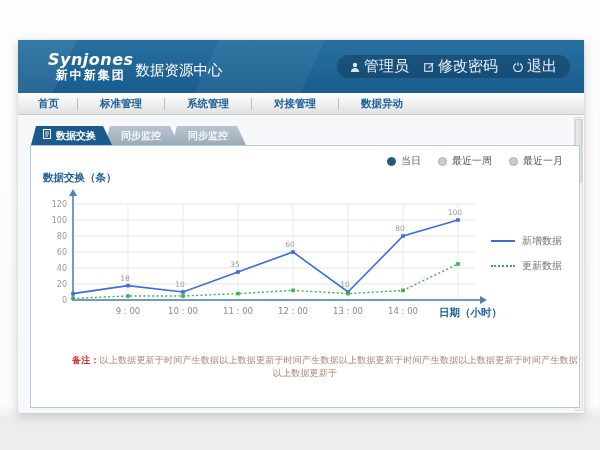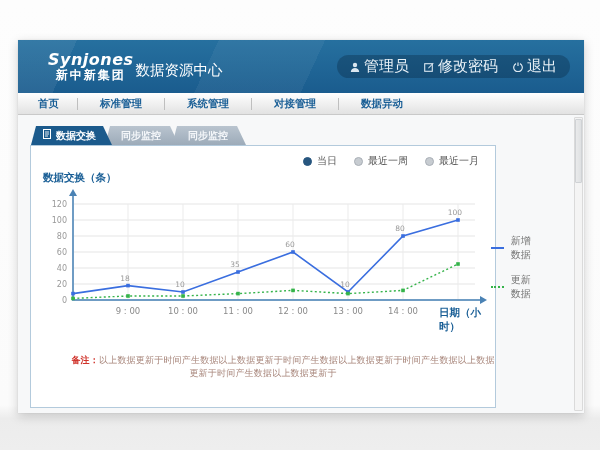--- a/index.html
+++ b/index.html
@@ -40,21 +40,21 @@
                background:#f4f4f4; border:1px solid #dadada; border-radius:1px; }
   .scroll-thumb { position:absolute; left:0; right:0; top:1px; height:64px;
                   background:linear-gradient(90deg,#e9eaeb,#dfe1e3); border:1px solid #cfd2d5; border-radius:1px; }
 
   .tabs { position:absolute; left:13px; top:11px; height:19px; display:flex; }
   .tab { height:19px; line-height:19px; font-size:10px; font-weight:bold; cursor:pointer;
          padding:0 16px 0 12px; clip-path:polygon(5px 0, calc(100% - 9px) 0, 100% 100%, 0 100%); }
   .tab.active { background:#1b5a8c; color:#fff; z-index:3; display:flex; align-items:center; gap:5px; }
   .tab.inactive { background:linear-gradient(180deg,#b9c4cf,#9dabb9); color:#f3f6f9; margin-left:-7px; z-index:1; padding:0 18px 0 16px; }
 
-  .panel { position:absolute; left:12px; top:30px; width:466px; height:263px;
+  .panel { position:absolute; left:12px; top:30px; width:550px; height:263px;
            background:#fff; border:1px solid #b3cadc; }
 
   .range-group { position:absolute; top:8px; right:16px; display:flex; gap:17px; align-items:center; }
   .range-opt { display:flex; align-items:center; gap:5px; font-size:10px; color:#555; cursor:pointer; }
   .radio { width:9px; height:9px; border-radius:50%; background:#c7ccd1; border:1px solid #a9afb6; }
   .radio.selected { background:#27567f; border-color:#27567f; }
 
   .y-axis-title { position:absolute; left:12px; top:25px; font-size:10.5px; font-weight:bold; color:#1a5f96; }
   .x-axis-title { position:absolute; left:408px; top:160px; font-size:10.5px; font-weight:bold; color:#1a5f96; }
   .chart-svg { position:absolute; left:6px; top:42px; }

